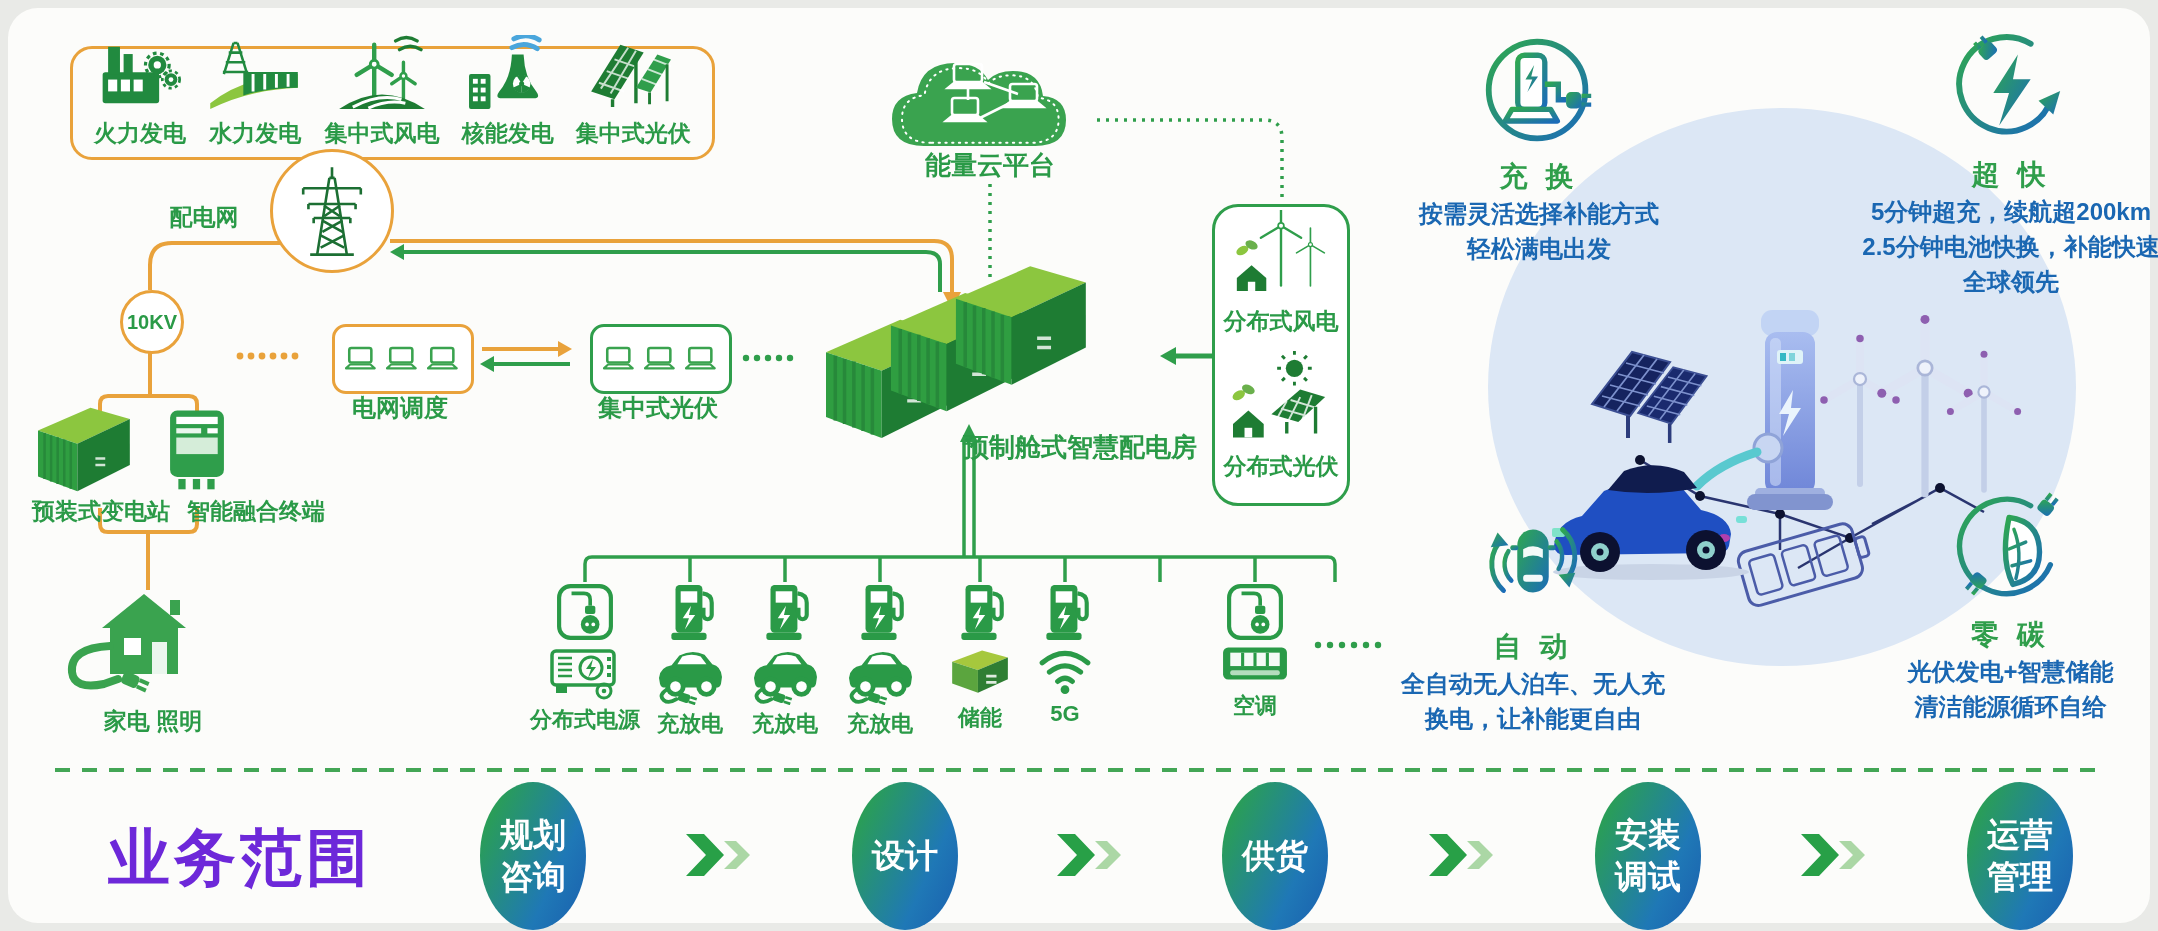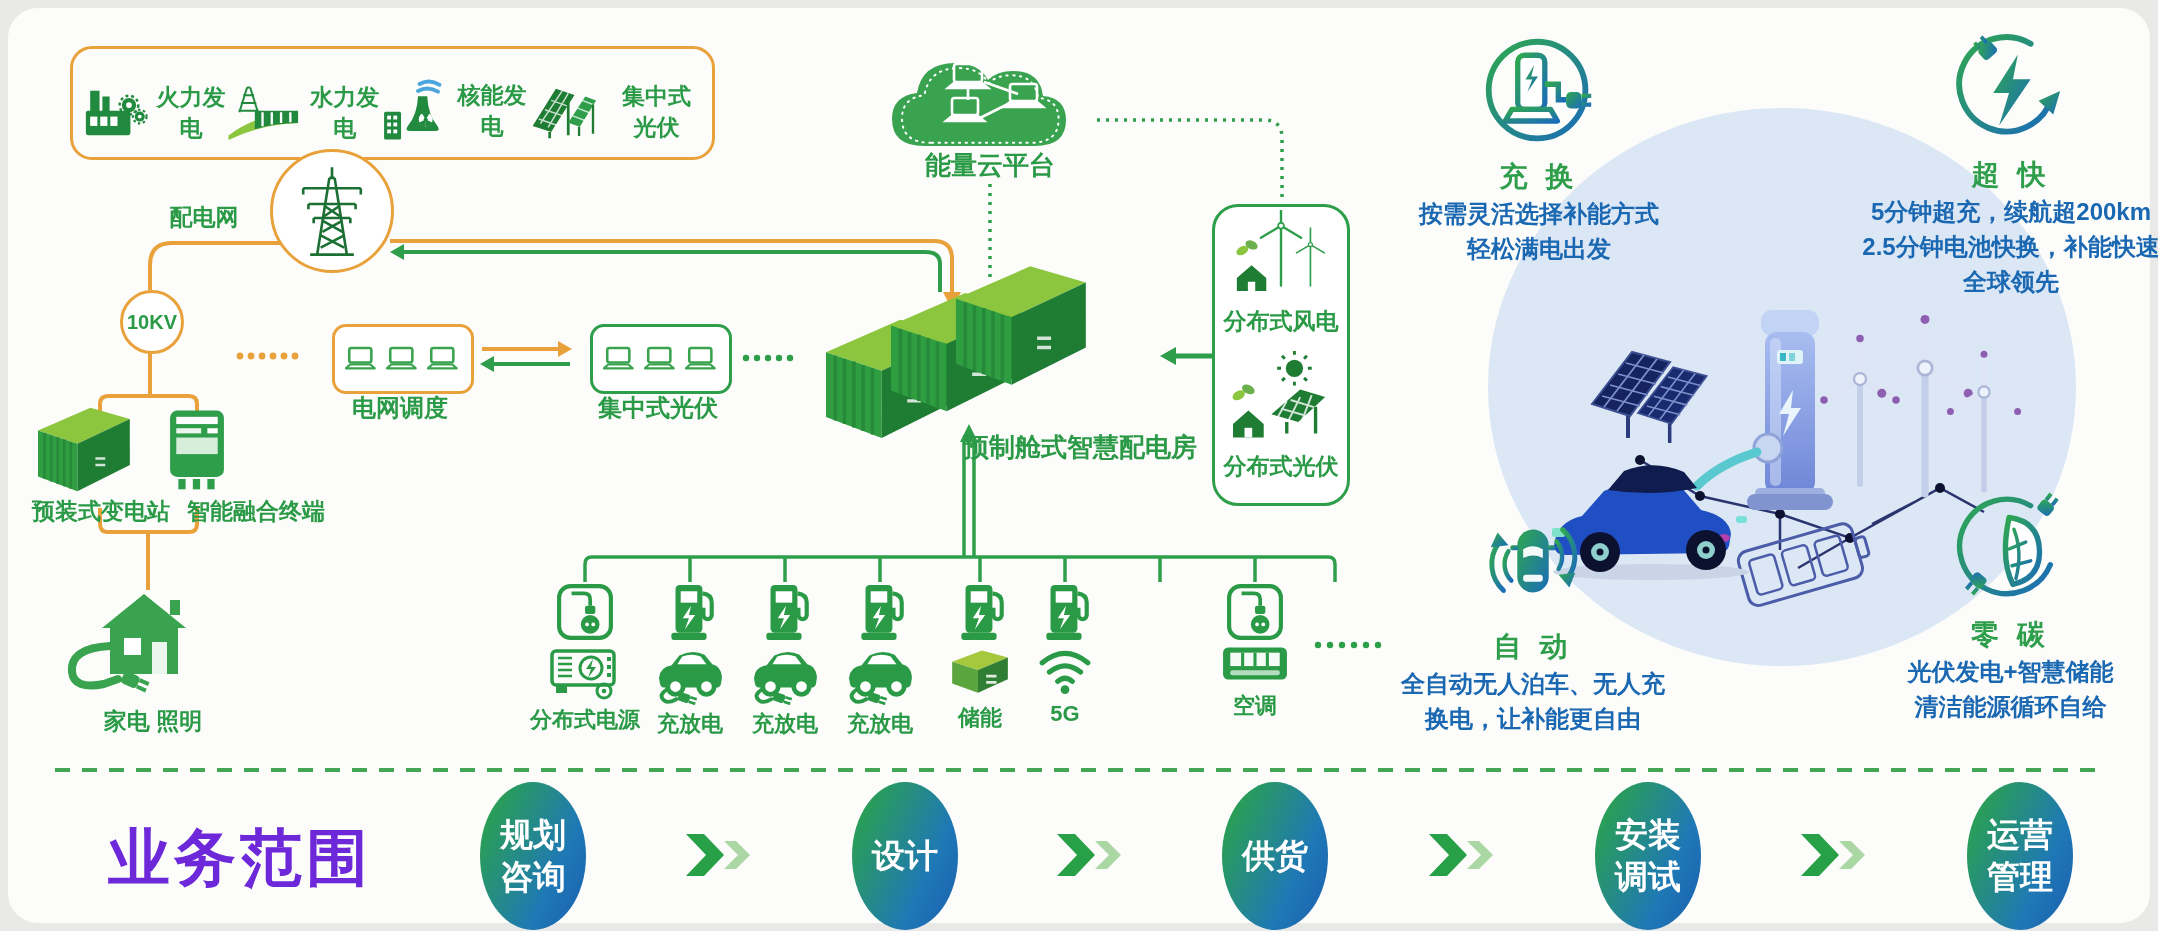--- a/index.html
+++ b/index.html
@@ -4,21 +4,21 @@
 <style>
   html,body{margin:0;padding:0;background:#e9eae7;}
   body{font-family:"Liberation Sans","DejaVu Sans",sans-serif;}
   .stage{position:relative;width:2158px;height:931px;background:#e9eae7;overflow:hidden;}
   .card{position:absolute;left:8px;top:8px;width:2142px;height:915px;background:#fcfcfa;border-radius:30px;}
   .abs{position:absolute;}
   .glabel{color:#2a9a47;font-weight:700;text-align:center;}
   #wires{position:absolute;left:0;top:0;z-index:1;pointer-events:none;}
   .gen-box{left:70px;top:46px;width:645px;height:114px;border:3px solid #e9a23b;border-radius:22px;
            display:flex;align-items:flex-end;justify-content:space-around;padding:6px 10px 8px;box-sizing:border-box;z-index:2;}
-  .gen-item{display:flex;align-items:center;gap:7px;}
+  .gen-item{display:flex;flex-direction:column;align-items:center;gap:7px;}
   .gen-item .lbl{font-size:23px;}
   .tower-circle{left:270px;top:149px;width:118px;height:118px;border:3px solid #e9a23b;border-radius:50%;
                 background:#fff;z-index:3;display:flex;align-items:center;justify-content:center;}
   .kv-circle{left:120px;top:290px;width:58px;height:58px;border:3px solid #e9a23b;border-radius:50%;
              background:#fff;z-index:3;display:flex;align-items:center;justify-content:center;
              color:#2a9a47;font-weight:700;font-size:20px;}
   .mid-box{width:136px;height:64px;border-radius:14px;background:#fff;display:flex;align-items:center;
            justify-content:center;gap:7px;z-index:2;}
   .orange-border{border:3px solid #e9a23b;}
   .green-border{border:3px solid #2f9e4b;}
@@ -151,20 +151,32 @@
     <div class="gen-item">
       <svg width="94" height="72" viewBox="0 0 96 74">
         <path d="M26 4 L16 36 M30 4 L40 36 M21 14 h14 M18 24 h20 M15 34 h26 M26 4 h4" stroke="#218a3f" stroke-width="2.6" fill="none"></path>
         <path d="M2 66 q36 -28 90 -30 v14 q-50 2 -90 22 z" fill="#8cc63f"></path>
         <path d="M36 34 h56 v16 q-30 0 -56 8 z" fill="#218a3f"></path>
         <path d="M46 36 v18 M58 36 v16 M70 36 v14 M82 36 v13" stroke="#ffffff" stroke-width="3" fill="none"></path>
       </svg>
       <div class="lbl glabel">水力发电</div>
     </div>
     <div class="gen-item">
+      <svg width="94" height="76" viewBox="0 0 96 78">
+        <path d="M62 6 q11 -7 22 0 M66 15 q11 -7 22 0" stroke="#1e7c33" stroke-width="3.5" fill="none" stroke-linecap="round"></path>
+        <path d="M40 30 V68 M40 30 V10 M40 30 L22 41 M40 30 L58 41" stroke="#2f9e4b" stroke-width="4.5" stroke-linecap="round" fill="none"></path>
+        <circle cx="40" cy="30" r="4" fill="#ffffff" stroke="#2f9e4b" stroke-width="3"></circle>
+        <path d="M70 42 V70 M70 42 V28 M70 42 L58 50 M70 42 L82 50" stroke="#2f9e4b" stroke-width="3.5" stroke-linecap="round" fill="none"></path>
+        <circle cx="70" cy="42" r="3" fill="#ffffff" stroke="#2f9e4b" stroke-width="2.5"></circle>
+        <path d="M4 76 q44 -30 88 0 z" fill="#1e7c33"></path>
+        <path d="M18 74 q26 -14 50 -8 M34 75 q20 -9 38 -5" stroke="#ffffff" stroke-width="3" fill="none"></path>
+      </svg>
+      <div class="lbl glabel">集中式风电</div>
+    </div>
+    <div class="gen-item">
       <svg width="86" height="76" viewBox="0 0 88 78">
         <path d="M50 4 q13 -7 26 1 M48 13 q13 -7 26 1" stroke="#4aa6dc" stroke-width="5" fill="none" stroke-linecap="round"></path>
         <rect x="4" y="40" width="22" height="36" rx="2" fill="#218a3f"></rect>
         <rect x="8" y="45" width="5" height="5" fill="#ffffff"></rect>
           <rect x="16" y="45" width="5" height="5" fill="#ffffff"></rect>
         <rect x="8" y="54" width="5" height="5" fill="#ffffff"></rect>
           <rect x="16" y="54" width="5" height="5" fill="#ffffff"></rect>
         <rect x="8" y="63" width="5" height="5" fill="#ffffff"></rect>
           <rect x="16" y="63" width="5" height="5" fill="#ffffff"></rect>
         <path d="M48 20 q-1 24 -13 38 q-5 7 3 7 h32 q8 0 3 -7 q-12 -14 -13 -38 z" fill="#218a3f"></path>

